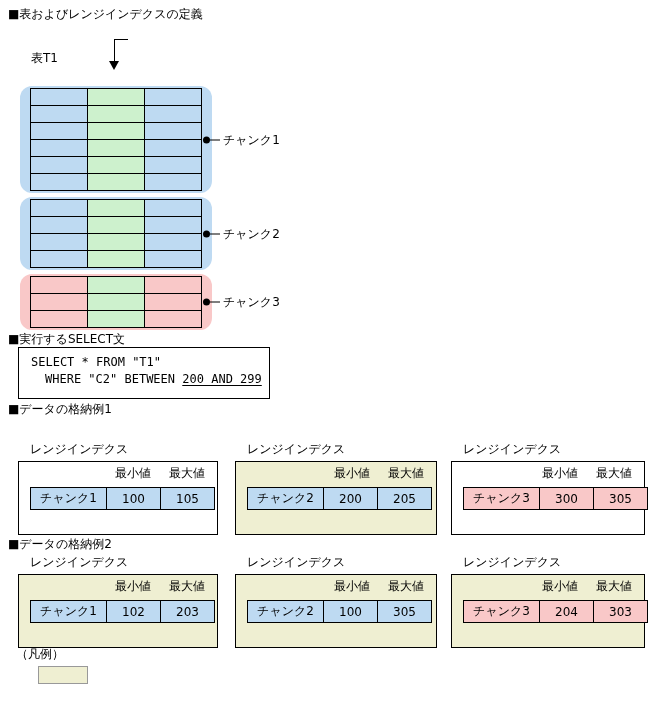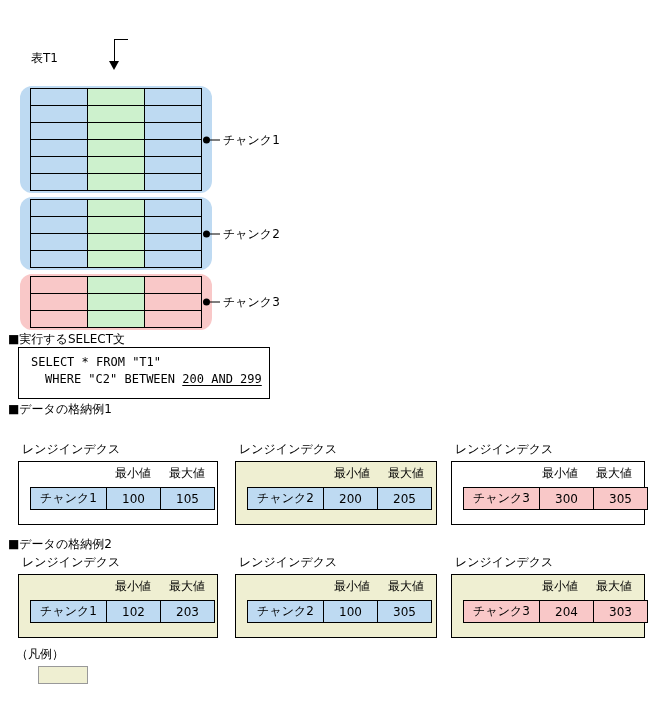--- a/index.html
+++ b/index.html
@@ -37,42 +37,43 @@
   .ul{text-decoration:underline;text-underline-offset:2px}
   #sec-ex1{top:401px}
   #sec-ex2{top:536px}
   .ex-row{position:absolute;left:0;width:649px;height:80px}
   #example1{top:441px}
   #example2{top:554px}
   .ri-wrap{position:absolute;top:0}
   .ri-wrap.p0{left:18px;width:200px}
   .ri-wrap.p1{left:235px;width:202px}
   .ri-wrap.p2{left:451px;width:194px}
-  .ri-label{margin-left:4px;margin-bottom:3px;white-space:nowrap}
-  .ri-box{position:relative;border:1px solid #000;height:64px;background:#fff}
+  .ri-label{margin-left:12px;margin-bottom:3px;white-space:nowrap}
+  .ri-box{position:relative;border:1px solid #000;height:74px;background:#fff}
   .ri-box.hl{background:var(--highlight_cream)}
   .minmax{position:absolute;top:3px;right:3px;display:flex}
   .minmax span{width:54px;text-align:center;white-space:nowrap}
   .ri-table{position:absolute;left:11px;top:25px;display:flex}
   .ri-cell{height:23px;border:1px solid #000;display:flex;align-items:center;justify-content:center;white-space:nowrap}
   .ri-cell + .ri-cell{border-left:none}
   .ri-cell.name{width:77px}
   .ri-cell.val{width:54px}
   .ri-cell.blue{background:var(--chunk_blue)}
   .ri-cell.pink{background:var(--chunk_pink)}
   #legend-label{position:absolute;left:16px;top:646px}
   #legend-swatch{position:absolute;left:38px;top:666px;width:50px;height:18px;
     background:var(--highlight_cream);border:1px solid #999}
   #legend-text{position:absolute;left:92px;top:668px;white-space:nowrap}
 </style>
 </head>
 <body>
 
 <div id="canvas">
 
+  <div class="sec" id="sec-def">■表およびレンジインデクスの定義</div>
 
   <div class="blk-line" id="annot-h"></div>
   <div class="blk-line" id="annot-v"></div>
   <div id="annot-arrow"></div>
 
   <div id="table-label">表T1</div>
 
 
   <div id="chunks">
       <div class="chunk blue">

